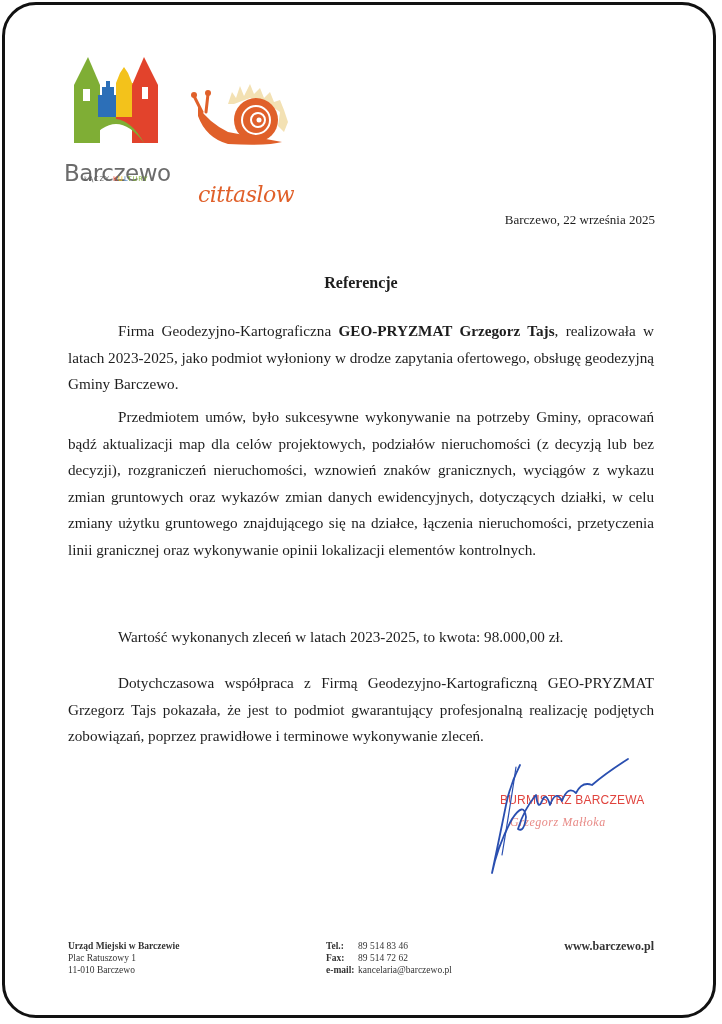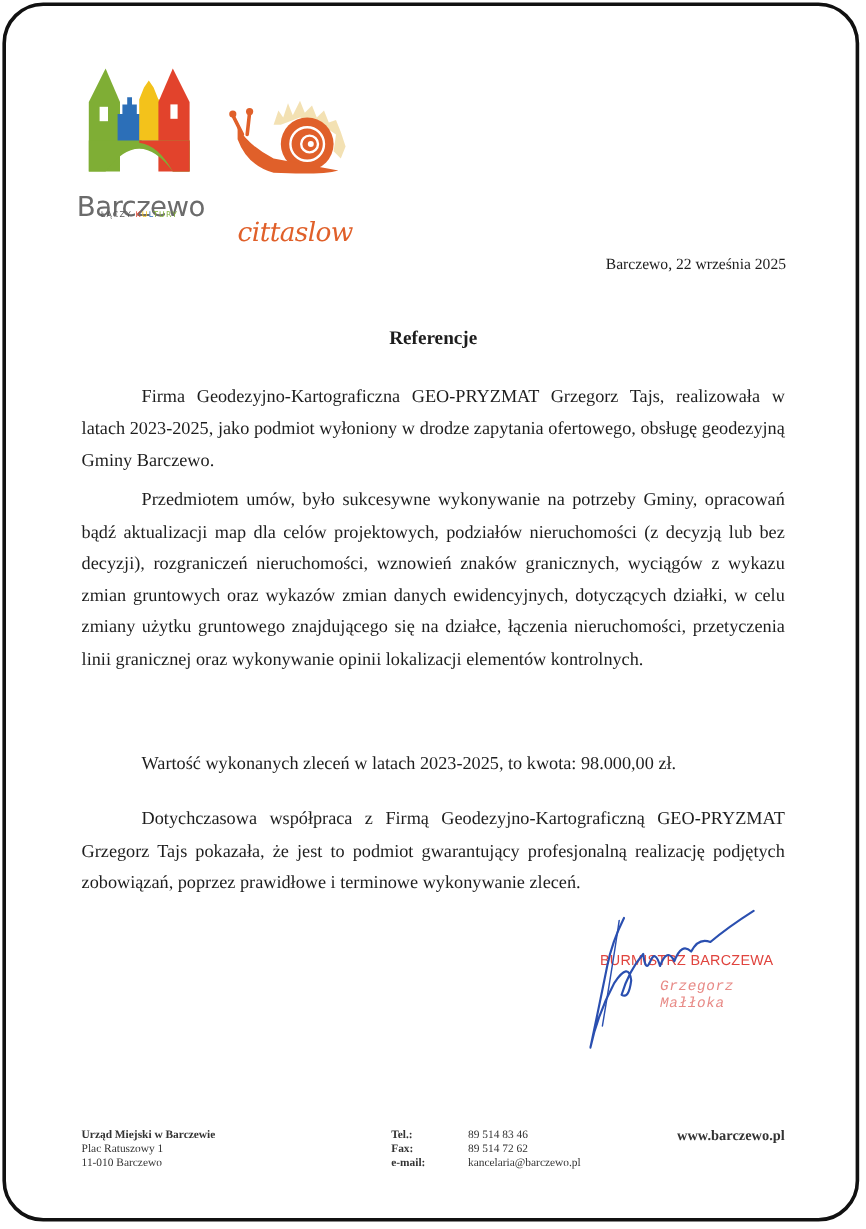--- a/index.html
+++ b/index.html
@@ -35,32 +35,32 @@
   .p1 { top: 318px; }
   .p2 { top: 404px; }
   .p3 { top: 624px; }
   .p4 { top: 670px; }
   .signature { position: absolute; left: 480px; top: 755px; width: 170px; height: 125px; }
   .stamp-title {
     position: absolute; left: 20px; top: 38px; font-family: "Liberation Sans", sans-serif;
     font-size: 12px; color: #e0443e; letter-spacing: 0.2px;
   }
   .stamp-name {
-    position: absolute; left: 30px; top: 60px; font-family: Liberation Mono, monospace;
-    font-style: italic; font-size: 12px; color: #e88a86; letter-spacing: 0.5px; padding-left: 40px;
+    position: absolute; left: 30px; top: 60px; font-family: Liberation Serif, serif;
+    font-style: italic; font-size: 12px; color: #e88a86; letter-spacing: 0.5px;
   }
   .signature svg { position: absolute; left: 0; top: 0; }
   .footer { position: absolute; top: 940px; font-family: "Liberation Serif", serif; font-size: 9.5px; line-height: 12px; color: #333; }
   .footer-left { left: 68px; }
   .footer-left .office { font-weight: bold; }
   .footer-mid { left: 326px; }
-  .footer-mid .row { display: flex; gap: 32px; }
+  .footer-mid .row { display: flex; }
   .footer-mid .lbl { width: 32px; font-weight: bold; }
   .footer-right { right: 68px; font-size: 12px; font-weight: bold; top: 940px; }
-  b { font-weight: normal; }
+  b { font-weight: bold; }
 </style>
 </head>
 <body>
 
 <div class="frame"></div>
 
 <div class="logo-barczewo">
   <svg width="90" height="90" viewBox="0 0 90 90">
 
     <polygon points="2,30 16,2 28,30 28,88 2,88" fill="#7fae35"></polygon>

